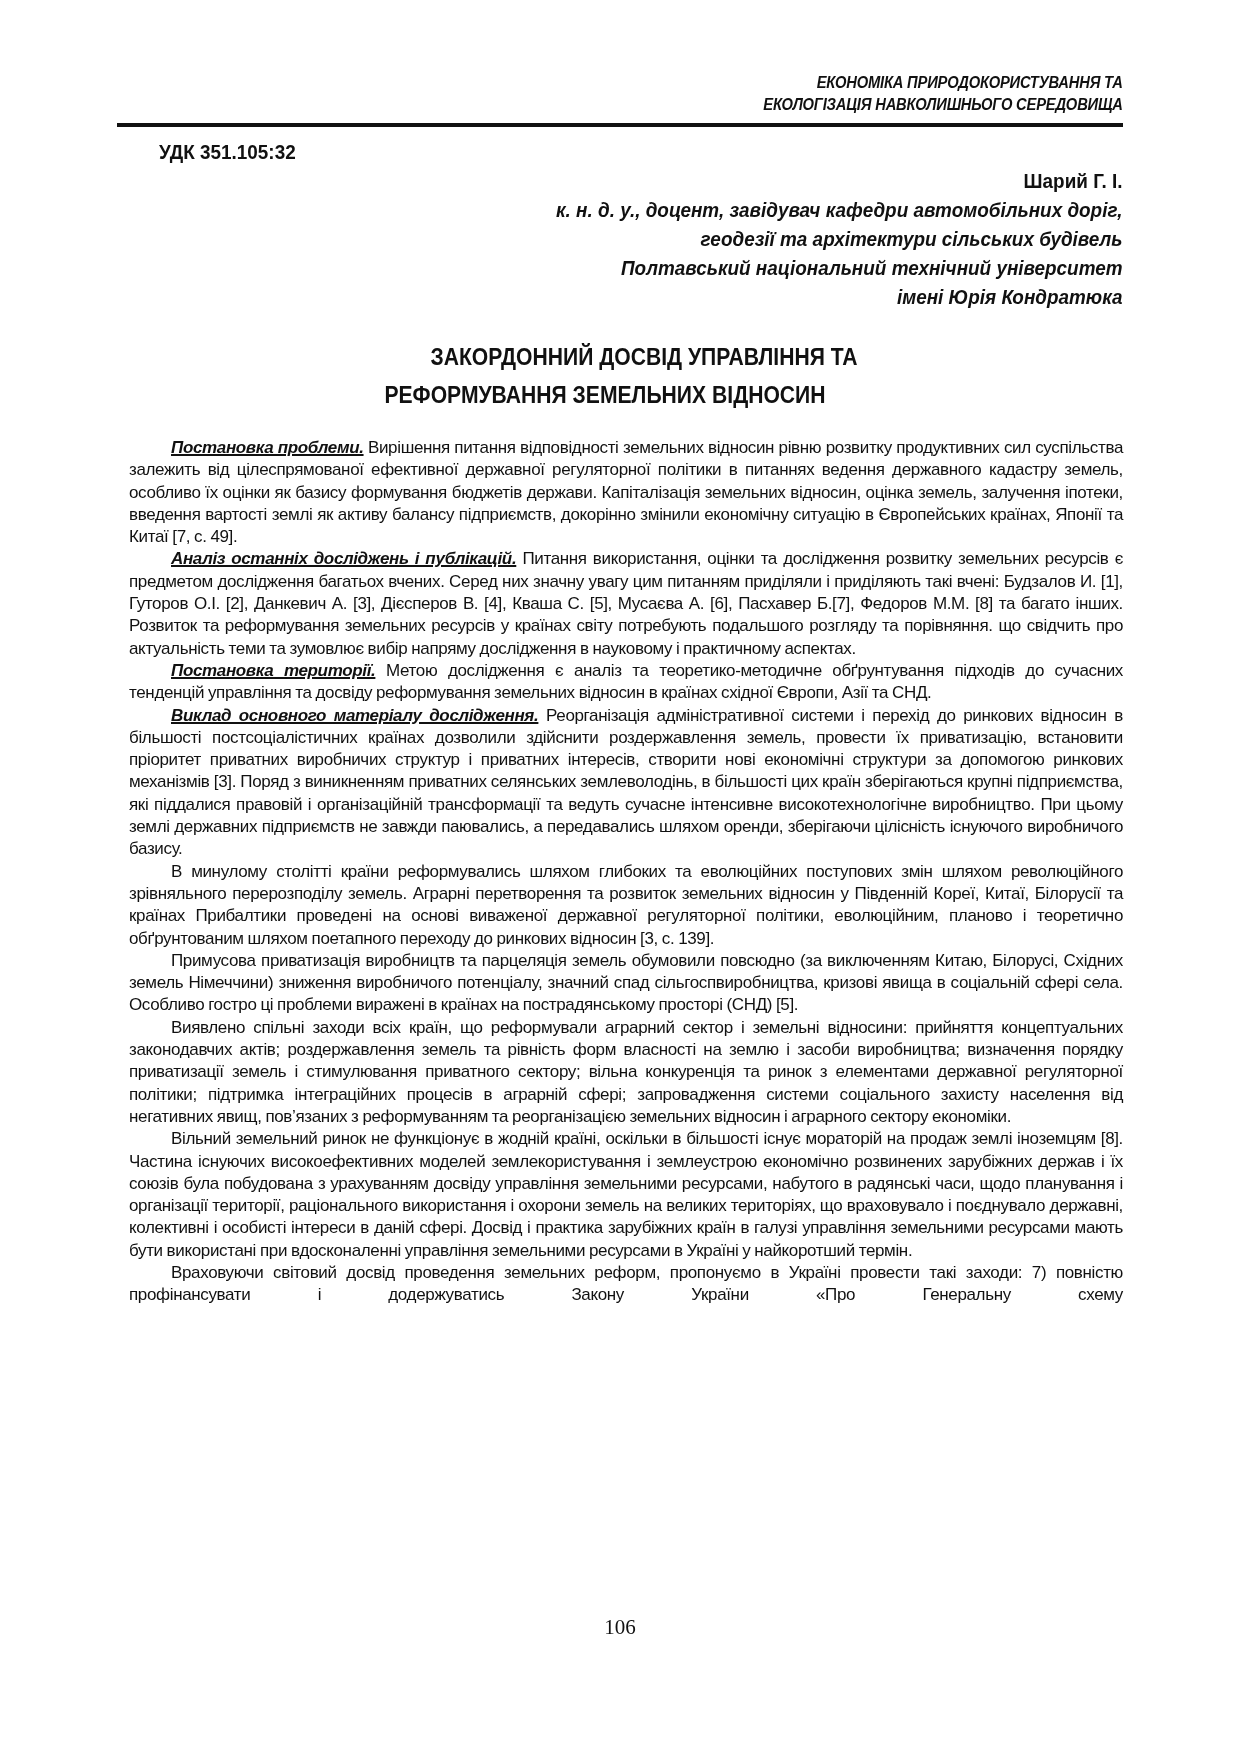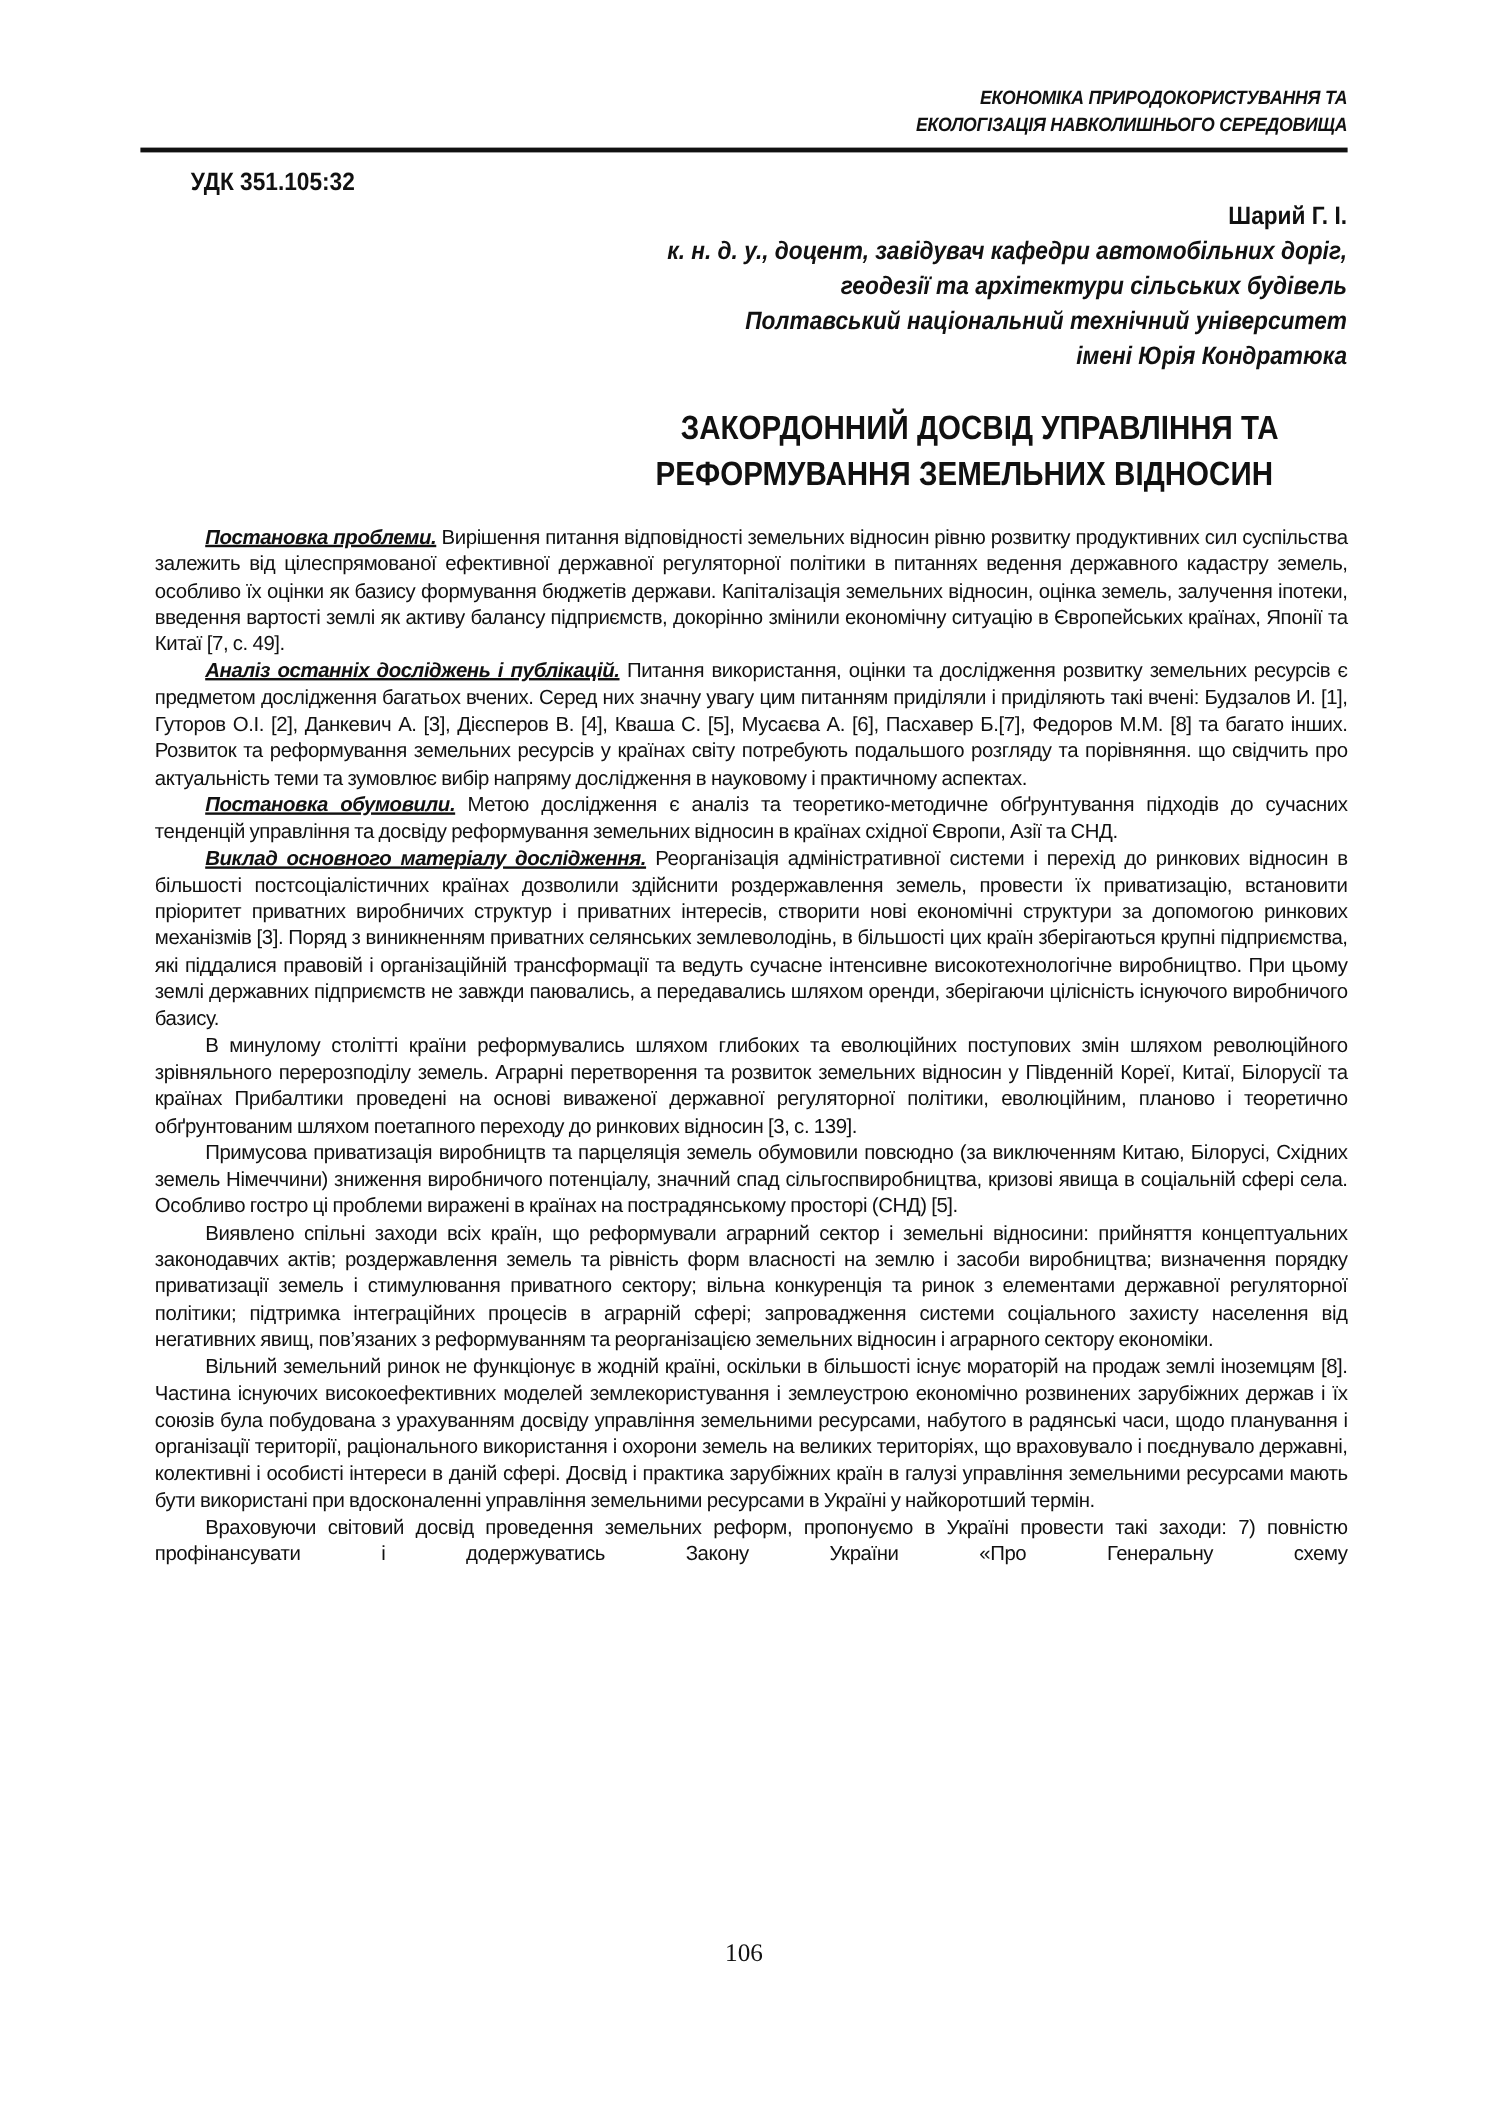--- a/index.html
+++ b/index.html
@@ -16,22 +16,22 @@
     font-family: "Liberation Sans", sans-serif; font-weight: bold; font-size: 21px;
     transform: scaleX(0.9); transform-origin: left top;
   }
   .author-block {
     position: absolute; right: 0; top: 166px; text-align: right;
     font-family: "Liberation Sans", sans-serif; font-weight: bold; font-size: 21px; line-height: 29px;
   }
   .author-block .name { font-style: normal; display:block; transform: scaleX(0.9); transform-origin: right top; }
   .author-block .aff { font-style: italic; display:block; transform: scaleX(0.9); transform-origin: right top; }
   .title {
-    position: absolute; left: 0; right: 0; top: 338px; text-align: right;
-    font-family: "Liberation Sans", sans-serif; font-weight: bold; font-size: 28px; line-height: 38px;
+    position: absolute; left: 0; right: 0; top: 338px; text-align: center;
+    font-family: "Liberation Sans", sans-serif; font-weight: bold; font-size: 24px; line-height: 38px;
   }
   .title span { display: block; transform: scaleX(0.88); }
   .title .t1 { margin-left: 48px; }
   .title .t2 { margin-left: -30px; }
   .body {
     position: absolute; left: 0; right: 0; top: 437px;
     font-family: "Liberation Sans", sans-serif; font-size: 17px; line-height: 22.3px;
     text-align: justify; letter-spacing: -0.35px; word-spacing: -0.5px; margin-left: 12px;
   }
   .body p { margin: 0; text-indent: 42px; }
@@ -62,21 +62,21 @@
   </div>
 
   <div class="title">
     <span class="t1">ЗАКОРДОННИЙ ДОСВІД УПРАВЛІННЯ ТА</span>
     <span class="t2">РЕФОРМУВАННЯ ЗЕМЕЛЬНИХ ВІДНОСИН</span>
   </div>
 
   <div class="body">
     <p><span class="lead">Постановка проблеми.</span><span> Вирішення питання відповідності земельних відносин рівню розвитку продуктивних сил суспільства залежить від цілеспрямованої ефективної державної регуляторної політики в питаннях ведення державного кадастру земель, особливо їх оцінки як базису формування бюджетів держави. Капіталізація земельних відносин, оцінка земель, залучення іпотеки, введення вартості землі як активу балансу підприємств, докорінно змінили економічну ситуацію в Європейських країнах, Японії та Китаї [7, с. 49].</span></p>
     <p><span class="lead">Аналіз останніх досліджень і публікацій.</span><span> Питання використання, оцінки та дослідження розвитку земельних ресурсів є предметом дослідження багатьох вчених. Серед них значну увагу цим питанням приділяли і приділяють такі вчені: Будзалов И. [1], Гуторов О.І. [2], Данкевич А. [3], Дієсперов В. [4], Кваша С. [5], Мусаєва А. [6], Пасхавер Б.[7], Федоров М.М. [8] та багато інших. Розвиток та реформування земельних ресурсів у країнах світу потребують подальшого розгляду та порівняння. що свідчить про актуальність теми та зумовлює вибір напряму дослідження в науковому і практичному аспектах.</span></p>
-    <p><span class="lead">Постановка обумовили.</span><span> Метою дослідження є аналіз та теоретико-методичне обґрунтування підходів до сучасних тенденцій управління та досвіду реформування земельних відносин в країнах східної Європи, Азії та СНД.</span></p>
+    <p><span class="lead">Постановка території.</span><span> Метою дослідження є аналіз та теоретико-методичне обґрунтування підходів до сучасних тенденцій управління та досвіду реформування земельних відносин в країнах східної Європи, Азії та СНД.</span></p>
     <p><span class="lead">Виклад основного матеріалу дослідження.</span><span> Реорганізація адміністративної системи і перехід до ринкових відносин в більшості постсоціалістичних країнах дозволили здійснити роздержавлення земель, провести їх приватизацію, встановити пріоритет приватних виробничих структур і приватних інтересів, створити нові економічні структури за допомогою ринкових механізмів [3]. Поряд з виникненням приватних селянських землеволодінь, в більшості цих країн зберігаються крупні підприємства, які піддалися правовій і організаційній трансформації та ведуть сучасне інтенсивне високотехнологічне виробництво. При цьому землі державних підприємств не завжди паювались, а передавались шляхом оренди, зберігаючи цілісність існуючого виробничого базису.</span></p>
     <p><span>В минулому столітті країни реформувались шляхом глибоких та еволюційних поступових змін шляхом революційного зрівняльного перерозподілу земель. Аграрні перетворення та розвиток земельних відносин у Південній Кореї, Китаї, Білорусії та країнах Прибалтики проведені на основі виваженої державної регуляторної політики, еволюційним, планово і теоретично обґрунтованим шляхом поетапного переходу до ринкових відносин [3, с. 139].</span></p>
     <p><span>Примусова приватизація виробництв та парцеляція земель обумовили повсюдно (за виключенням Китаю, Білорусі, Східних земель Німеччини) зниження виробничого потенціалу, значний спад сільгоспвиробництва, кризові явища в соціальній сфері села. Особливо гостро ці проблеми виражені в країнах на пострадянському просторі (СНД) [5].</span></p>
     <p><span>Виявлено спільні заходи всіх країн, що реформували аграрний сектор і земельні відносини: прийняття концептуальних законодавчих актів; роздержавлення земель та рівність форм власності на землю і засоби виробництва; визначення порядку приватизації земель і стимулювання приватного сектору; вільна конкуренція та ринок з елементами державної регуляторної політики; підтримка інтеграційних процесів в аграрній сфері; запровадження системи соціального захисту населення від негативних явищ, пов’язаних з реформуванням та реорганізацією земельних відносин і аграрного сектору економіки.</span></p>
     <p><span>Вільний земельний ринок не функціонує в жодній країні, оскільки в більшості існує мораторій на продаж землі іноземцям [8]. Частина існуючих високоефективних моделей землекористування і землеустрою економічно розвинених зарубіжних держав і їх союзів була побудована з урахуванням досвіду управління земельними ресурсами, набутого в радянські часи, щодо планування і організації території, раціонального використання і охорони земель на великих територіях, що враховувало і поєднувало державні, колективні і особисті інтереси в даній сфері. Досвід і практика зарубіжних країн в галузі управління земельними ресурсами мають бути використані при вдосконаленні управління земельними ресурсами в Україні у найкоротший термін.</span></p>
     <p style="text-align-last: justify;"><span>Враховуючи світовий досвід проведення земельних реформ, пропонуємо в Україні провести такі заходи: 7) повністю профінансувати і додержуватись Закону України «Про Генеральну схему</span></p>
   </div>
 
   <div class="page-number">106</div>
 </div>

